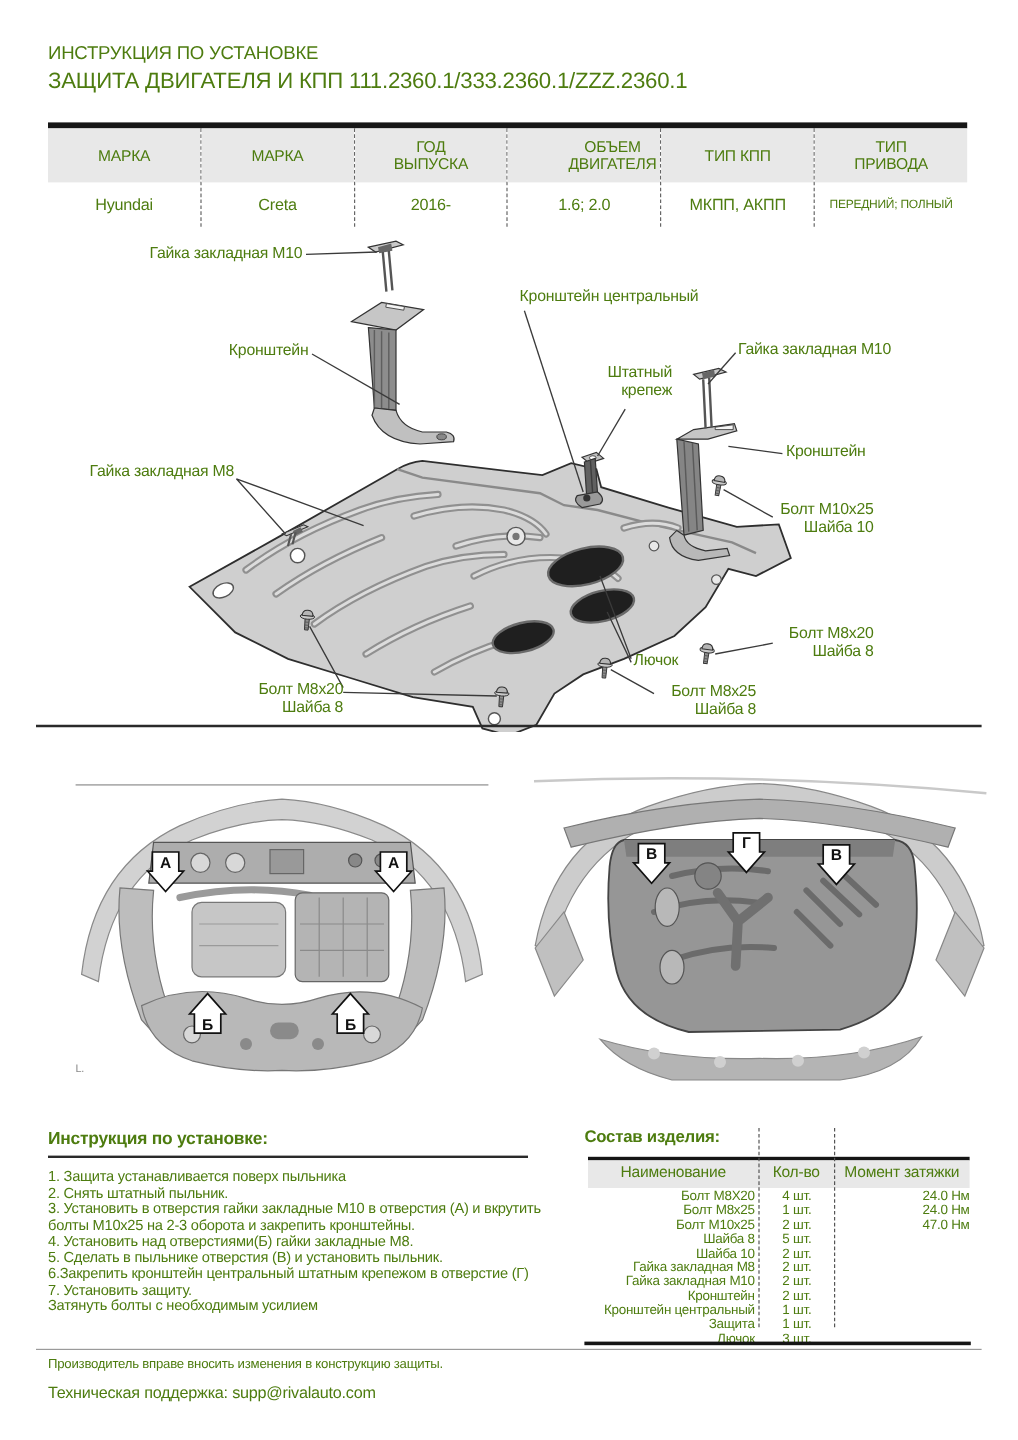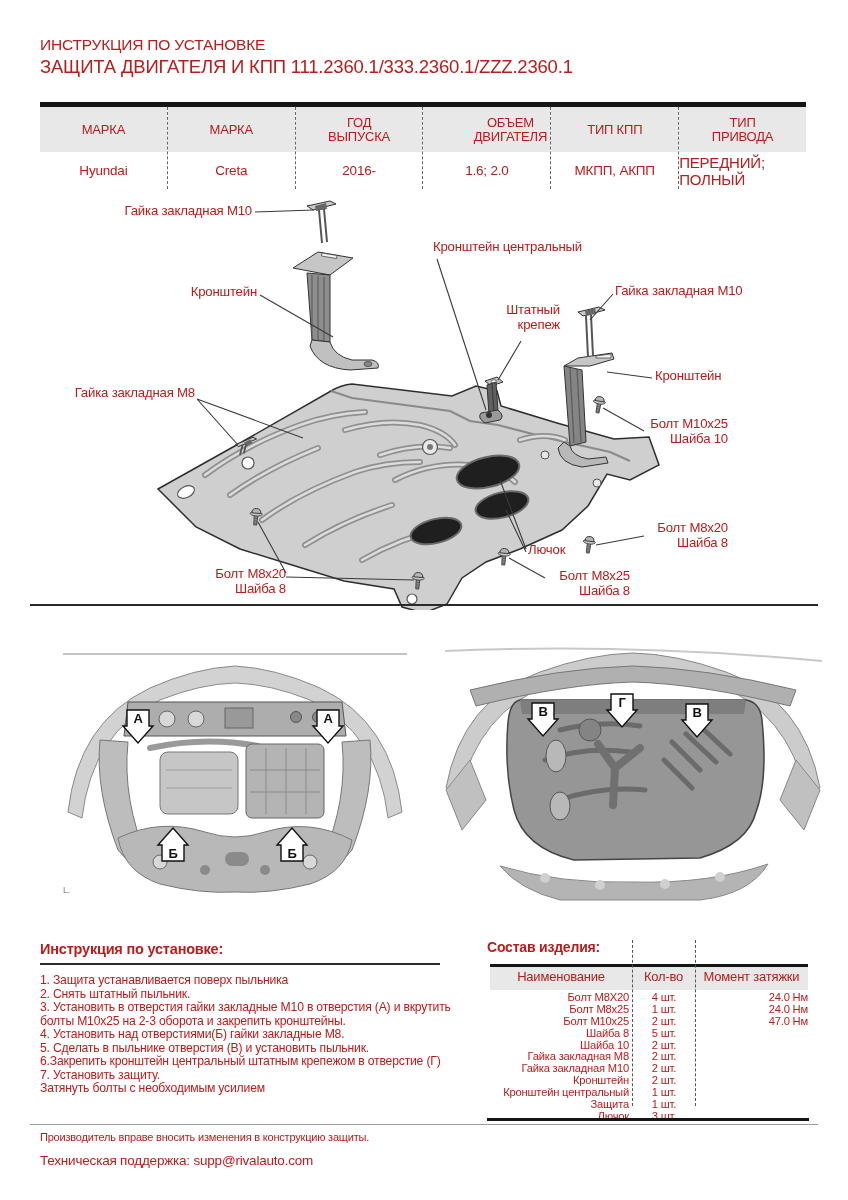--- a/index.html
+++ b/index.html
@@ -1,29 +1,29 @@
 <!DOCTYPE html>
 <html><head>
 <meta charset="utf-8">
 <style>
   html,body{margin:0;padding:0;background:#fff;}
   #page{position:relative;width:848px;height:1200px;background:#fff;overflow:hidden;
-        font-family:"Liberation Sans",sans-serif;color:#b91c1c;letter-spacing:-0.2px;}
+        font-family:"Liberation Sans",sans-serif;color:#4d7c0f;letter-spacing:-0.2px;}
   .abs{position:absolute;}
   
   .title1{left:40px;top:36px;font-size:15.5px;font-weight:500;}
   .title2{left:40px;top:56px;font-size:18.5px;font-weight:normal;}
   
   .spec{left:40px;top:102px;width:766px;border-top:5px solid #161616;display:flex;}
   .spec-col{flex:1;min-width:0;}
   .spec-col + .spec-col{border-left:1px dashed #666;}
   .spec-h{height:45px;background:#e8e8e8;display:flex;align-items:center;justify-content:center;
           text-align:center;font-size:13px;line-height:14px;}
   .spec-d{height:37px;display:flex;align-items:center;justify-content:center;font-size:13.5px;}
-  .spec-d.small{font-size:15px;}
+  .spec-d.small{font-size:10px;}
   .w70{max-width:70px;display:inline-block;}
   .w88{max-width:88px;display:inline-block;margin-left:47px;}
   
   .dlab{position:absolute;font-size:13.2px;line-height:14.5px;white-space:nowrap;}
   .tr{text-align:right;}
   
   .instr{left:40px;top:941px;width:414px;}
   .instr-h{font-size:14.5px;font-weight:bold;}
   .instr-line{margin-top:6px;width:400px;height:2px;background:#2a2a2a;}
   .steps{margin-top:9px;font-size:12.2px;line-height:13.5px;}

